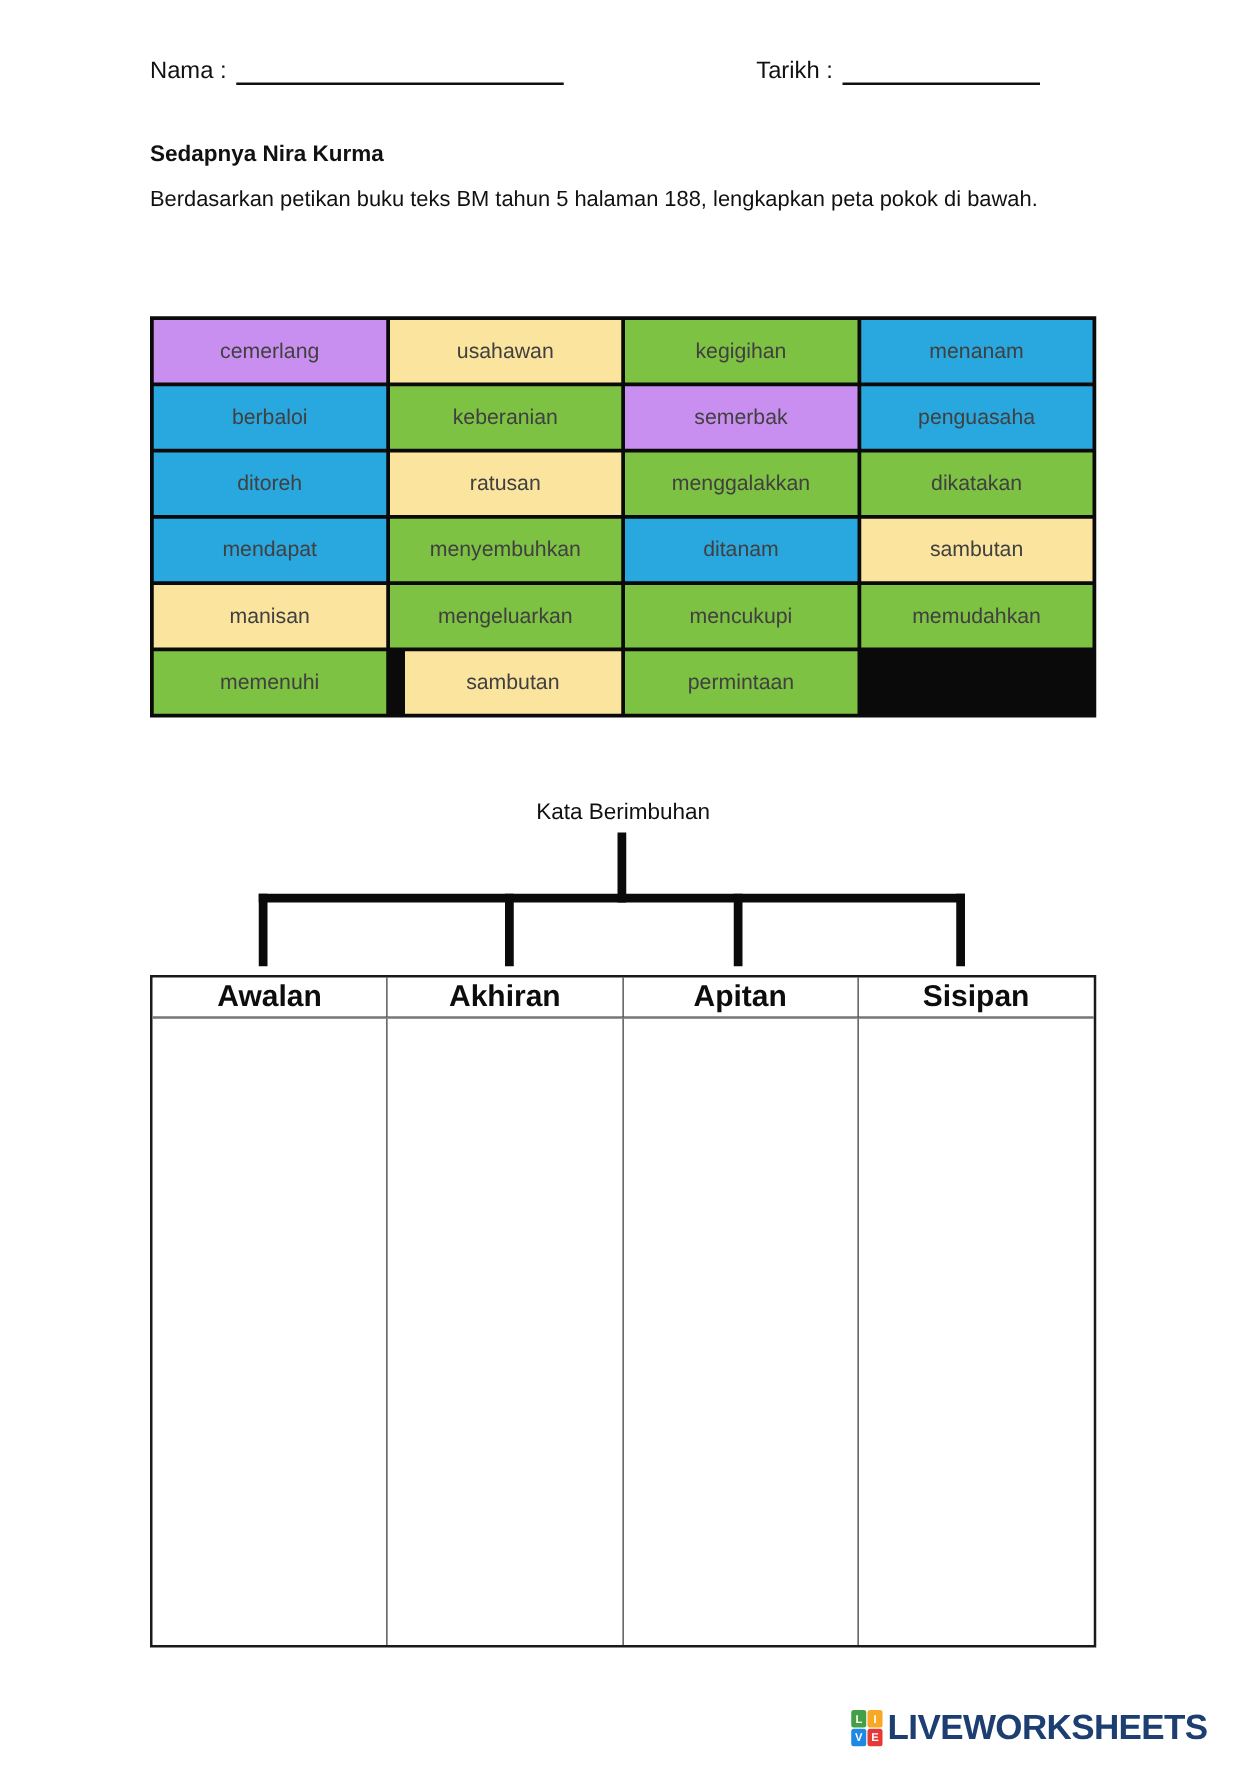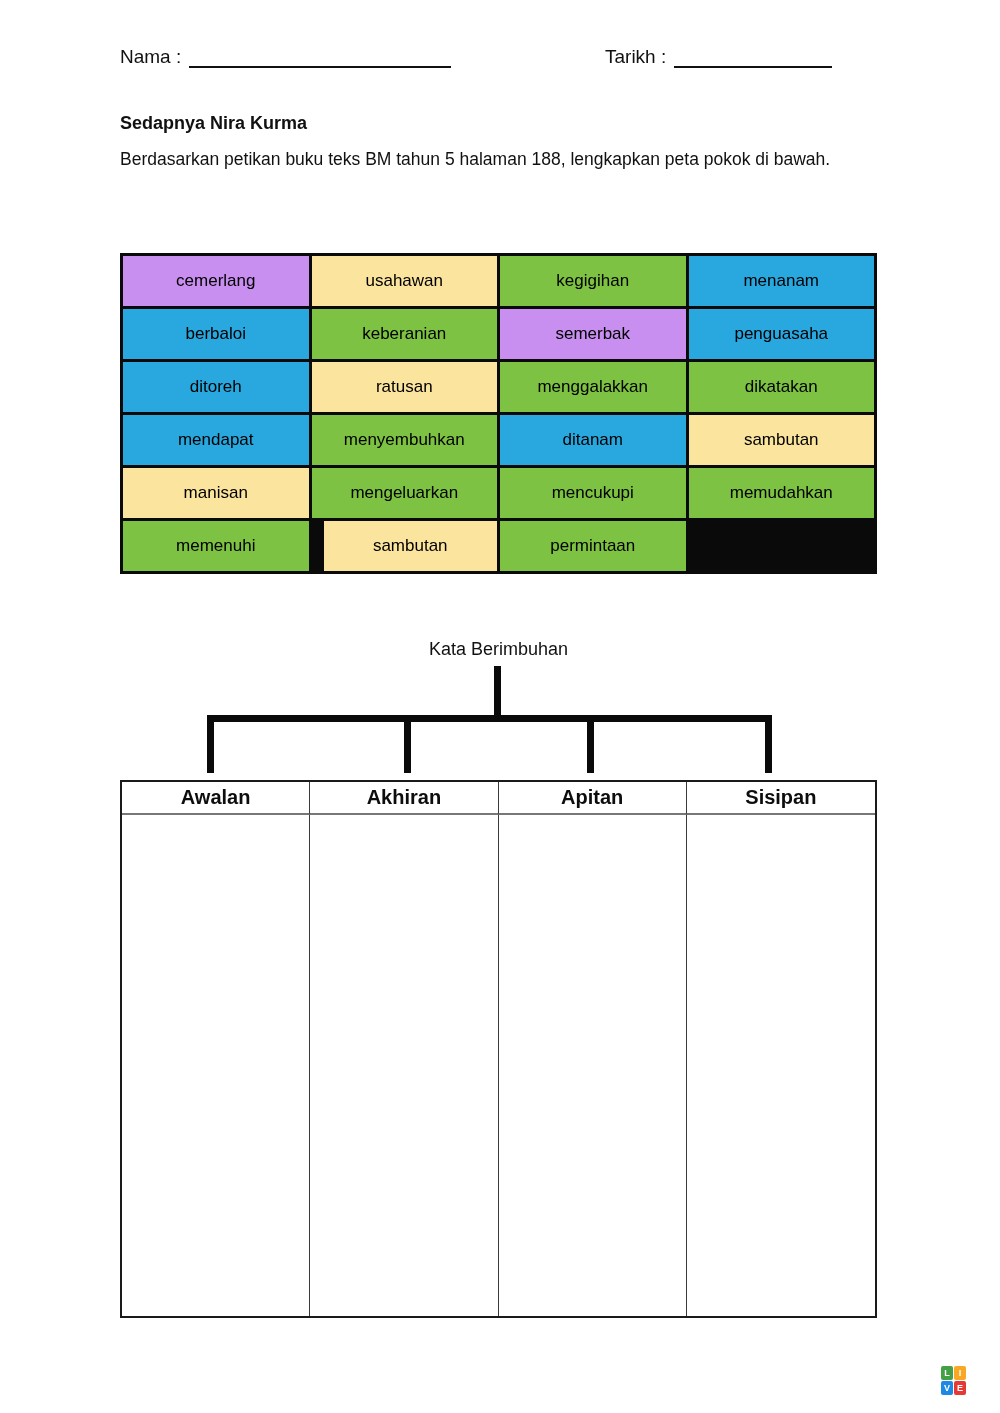--- a/index.html
+++ b/index.html
@@ -22,21 +22,21 @@
   .instructions { position:absolute; left:120px; top:147px; width:745px; font-size:17.5px; line-height:1.38; color:#111; }
 
   
   .word-grid {
     position:absolute; left:120px; top:253px; width:757px;
     display:grid; grid-template-columns:repeat(4,1fr); grid-auto-rows:50px;
     background:#0a0a0a; gap:3px; padding:3px;
   }
   .word-cell {
     display:flex; align-items:center; justify-content:center;
-    font-size:17px; color:#000000;
+    font-size:17px; color:#404040;
   }
 
   
   .tree-root-label { position:absolute; left:120px; top:639px; width:757px; text-align:center; font-size:18px; color:#111; }
   .tree-lines { position:absolute; left:120px; top:666px; width:757px; height:114px; }
   .tl { position:absolute; background:#0a0a0a; }
   .tl-stem   { left:374px; top:0;    width:7px;  height:56px; }
   .tl-hbar   { left:87px;  top:49px; width:565px; height:7px; }
   .tl-drop1  { left:87px;  top:49px; width:7px;  height:58px; }
   .tl-drop2  { left:284px; top:49px; width:7px;  height:58px; }
@@ -44,21 +44,21 @@
   .tl-drop4  { left:645px; top:49px; width:7px;  height:58px; }
 
   
   .ans-table {
     position:absolute; left:120px; top:780px; width:757px; height:538px;
     display:grid; grid-template-columns:repeat(4,1fr); grid-template-rows:33px 1fr;
     border:2px solid #1a1a1a;
   }
   .ans-th {
     display:flex; align-items:center; justify-content:center;
-    font-weight:bold; font-size:20px; color:#0d0d0d;
+    font-weight:bold; font-size:24px; color:#0d0d0d;
     border-bottom:2px solid #777; border-right:1.5px solid #3a3a3a;
   }
   .ans-td { border-right:1.5px solid #3a3a3a; }
   .ans-th:nth-child(4), .ans-td:nth-child(8) { border-right:none; }
 
   
   .footer-brand {
     position:absolute; right:34px; top:1366px;
     display:flex; align-items:center; gap:4px; cursor:pointer;
   }
@@ -133,15 +133,16 @@
     <div class="ans-td"></div>
   </div>
 
   <div class="footer-brand">
     <div class="brand-tiles">
       <span class="brand-tile" style="background: rgb(67, 160, 71);">L</span>
       <span class="brand-tile" style="background: rgb(249, 168, 37);">I</span>
       <span class="brand-tile" style="background: rgb(30, 136, 229);">V</span>
       <span class="brand-tile" style="background: rgb(229, 57, 53);">E</span>
     </div>
+    <span class="brand-word">LIVEWORKSHEETS</span>
   </div>
 
 </div>
 
 </body></html>

